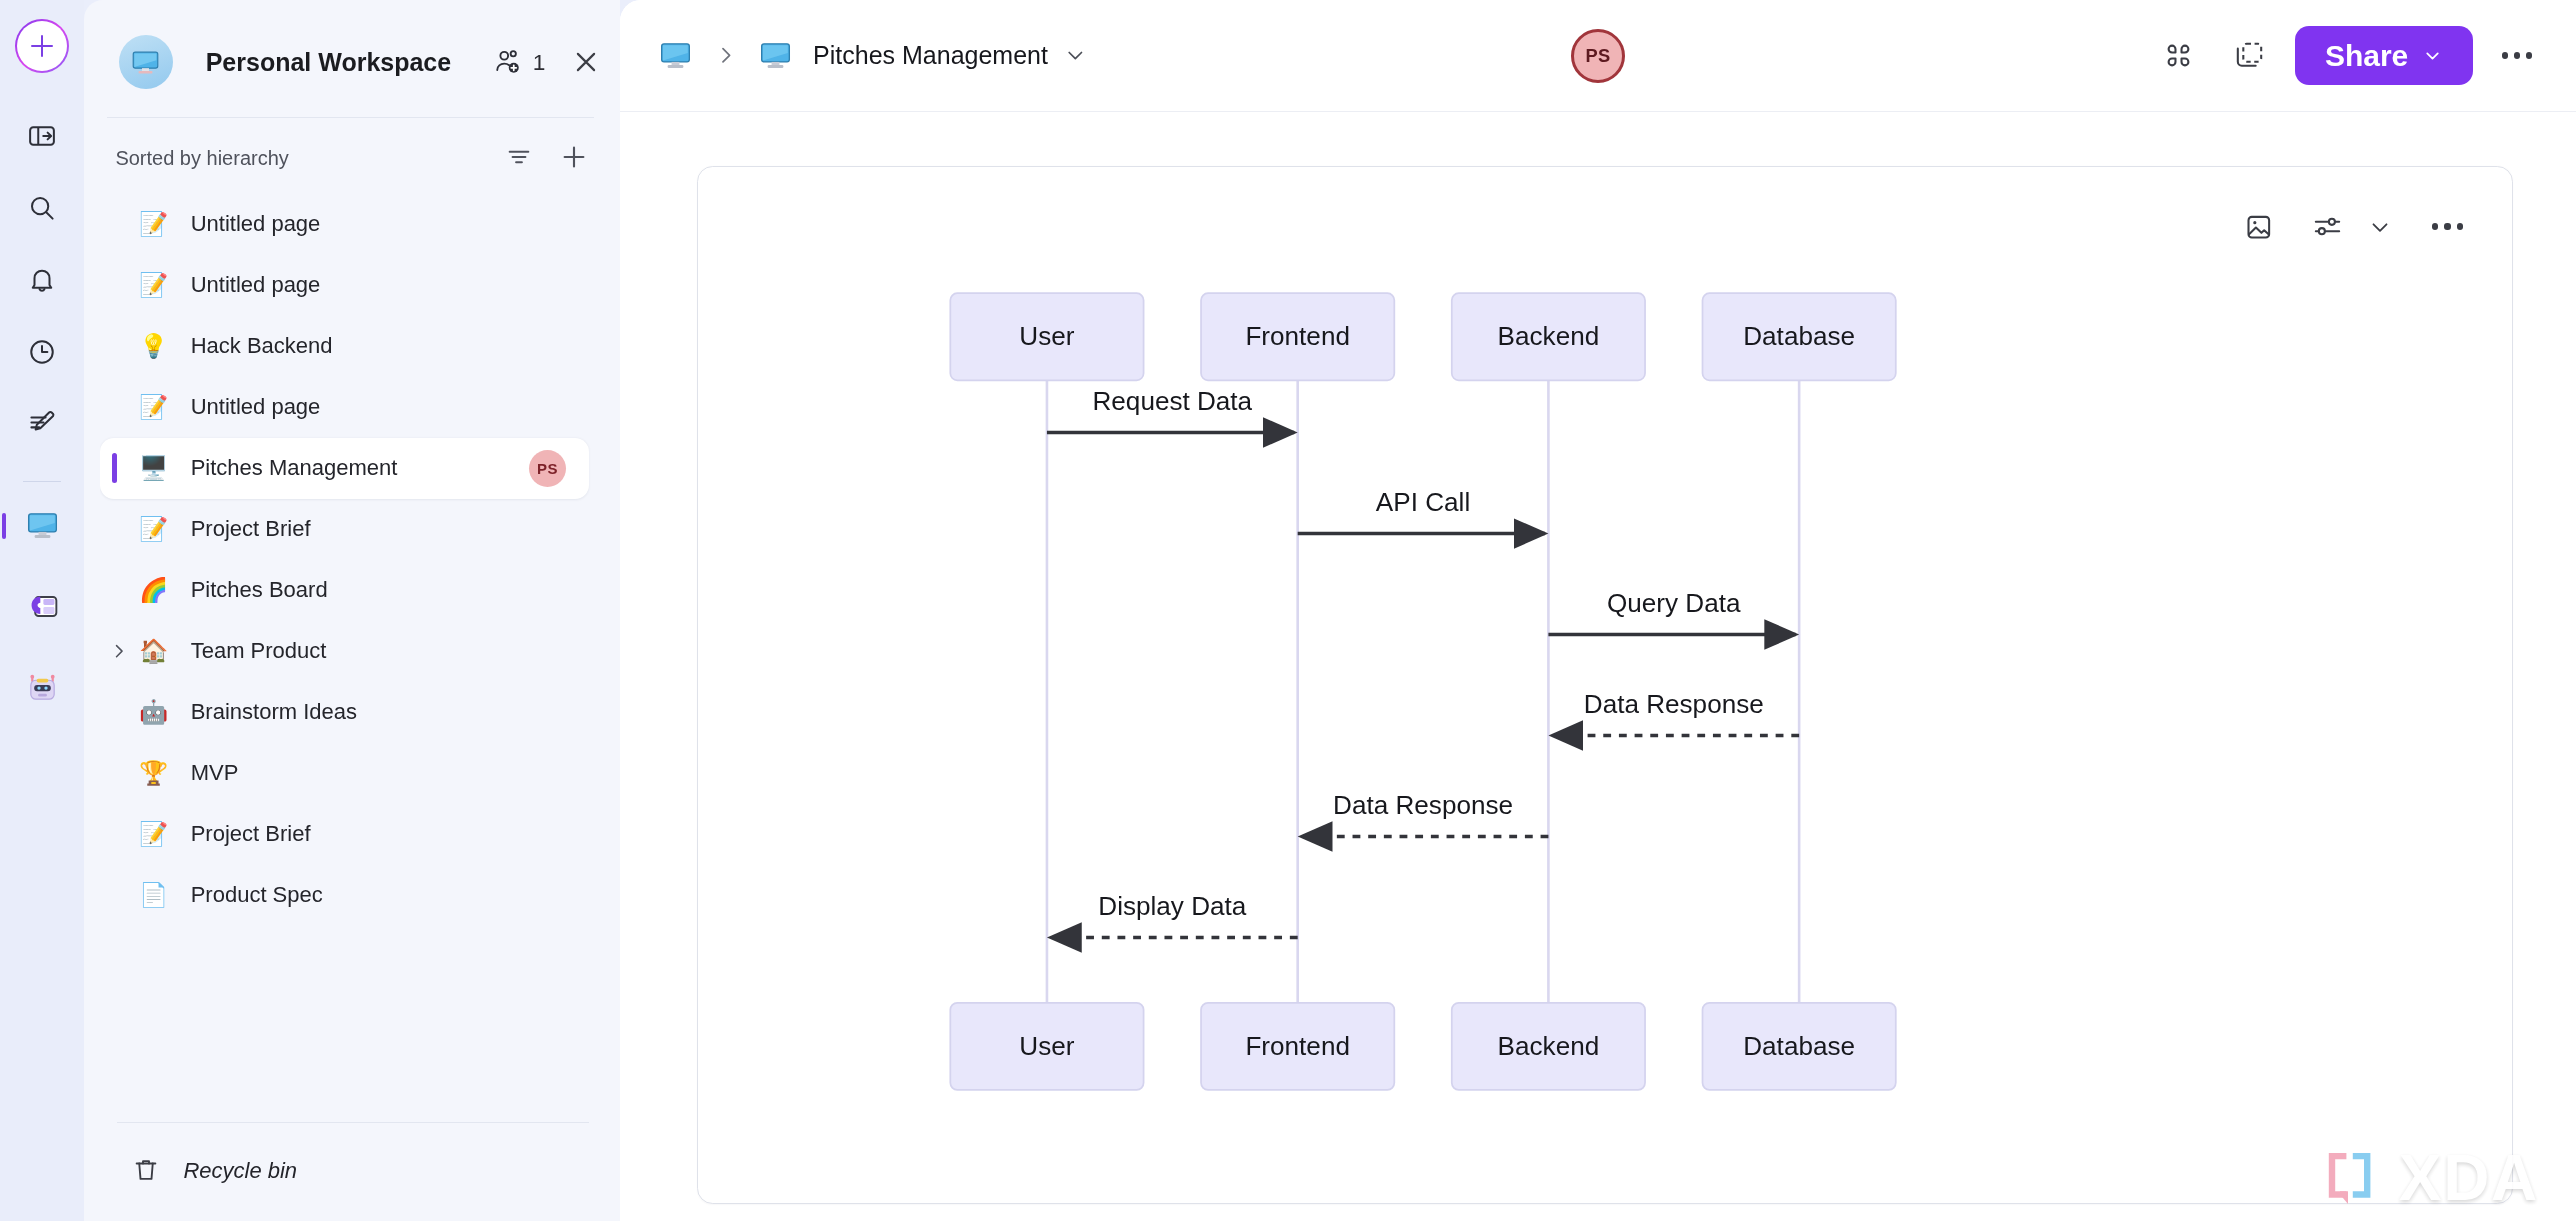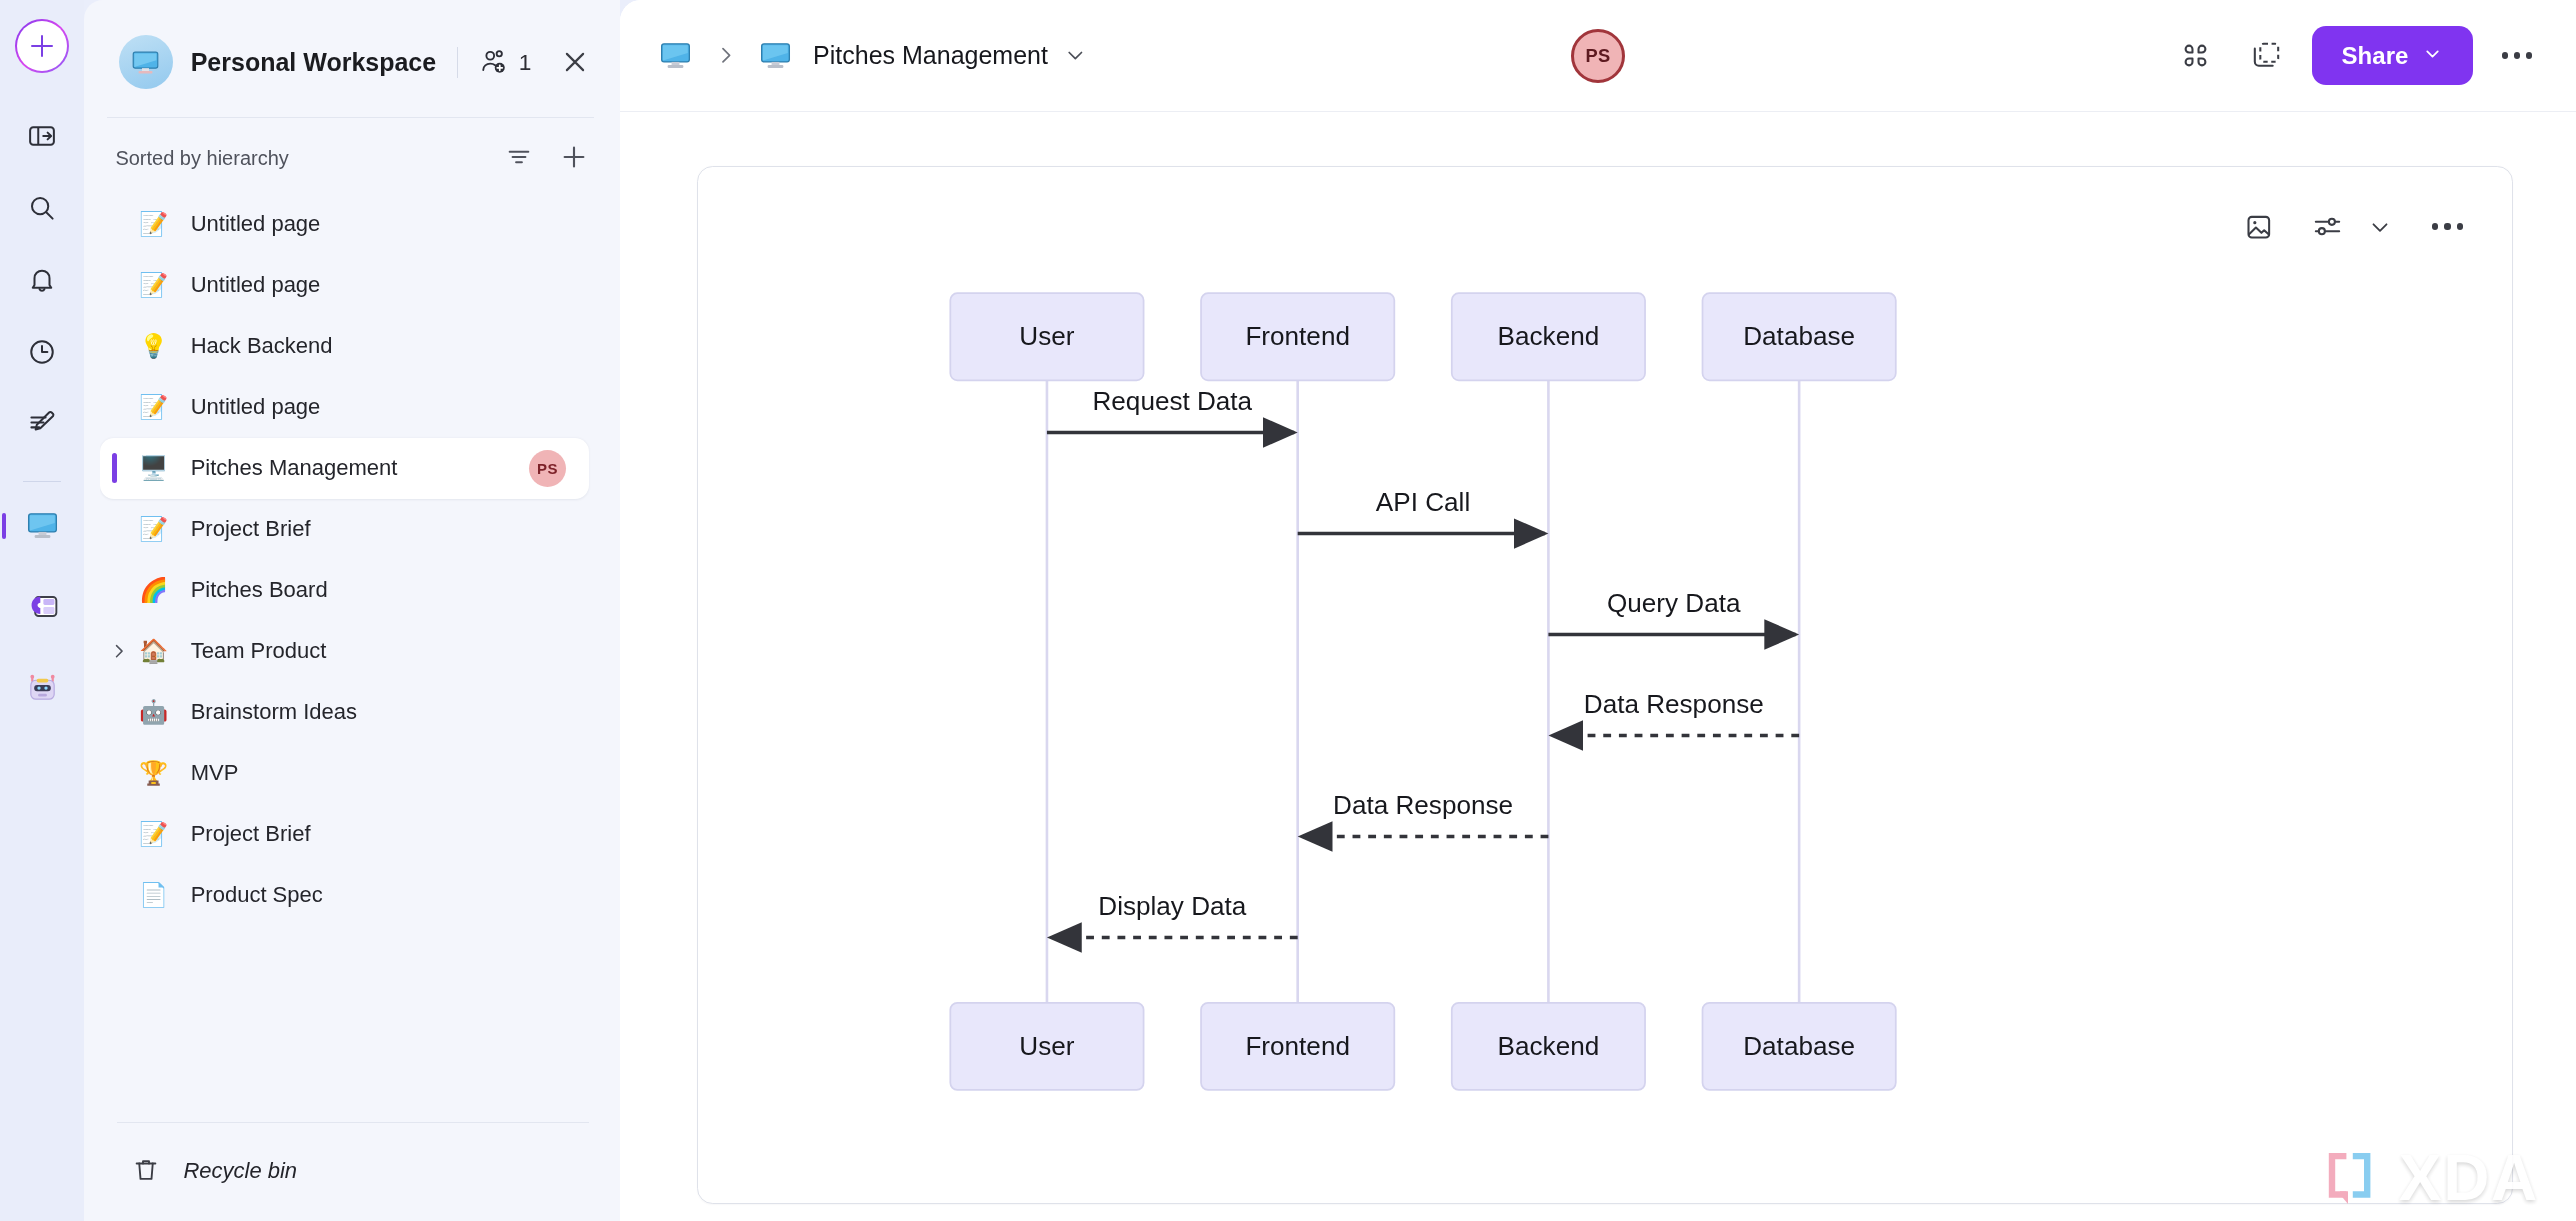--- a/index.html
+++ b/index.html
@@ -59,21 +59,21 @@
   .ws-header {
     display: flex; align-items: center; gap: 0;
     padding: 30px 24.4px 0 19px; height: 94px;
   }
   .ws-avatar {
     width: 54px; height: 54px; border-radius: 50%;
     background: linear-gradient(160deg,#bfe0f5,#93c9ee);
     display: flex; align-items: center; justify-content: center;
     flex: 0 0 54px;
   }
-  .ws-title { font-size: 25px; font-weight: 700; color: #1b1c20; margin-left: 18px; white-space: nowrap; }
+  .ws-title { font-size: 25px; font-weight: 700; color: #1b1c20; margin-left: 33px; white-space: nowrap; }
   .ws-sep { width: 0.9px; height: 31px; background: #d6dbe8; margin: 0 21px; }
   .ws-members { display: flex; align-items: center; gap: 9.6px; }
   .ws-members-count { font-size: 22.7px; color: #2c2d33; }
   .ws-close { margin-left: 26px; display: flex; align-items: center; justify-content: center; width: 35px; height: 35px; }
 
   .ws-rule { height: 0.9px; background: #e2e6f0; margin: 22.7px 26px 0 7px; }
 
   .sort-row {
     display: flex; align-items: center; justify-content: space-between;
     padding: 24.4px 31px 19px 15.7px;
@@ -147,21 +147,21 @@
     width: 54px; height: 54px; border-radius: 50%;
     border: 3.5px solid #a1353b; background: #f0b4b6;
     display: flex; align-items: center; justify-content: center;
     color: #5d1a20; font-size: 18.3px; font-weight: 700; letter-spacing: 0.4px;
   }
   .topbar-right { margin-left: auto; display: flex; align-items: center; gap: 0; }
   .tb-icon { width: 52px; height: 52px; display: flex; align-items: center; justify-content: center; margin-right: 19px; }
   .share-btn {
     height: 59px; padding: 0 30px; border-radius: 14px;
     background: #8034f0; color: #fff;
-    font-size: 24px; font-weight: 700;
+    font-size: 30px; font-weight: 700;
     display: flex; align-items: center; gap: 14px;
     border: none; cursor: pointer;
     font-family: "Liberation Sans", sans-serif;
   }
   .tb-more { width: 56px; height: 56px; display: flex; align-items: center; justify-content: center; margin-left: 15.7px; }
   .dots { display: flex; gap: 6.1px; }
   .dots i { width: 6.1px; height: 6.1px; border-radius: 50%; background: #3b3d45; display: block; }
 
   
   .canvas-wrap { flex: 1 1 auto; position: relative; padding: 54px 63px 18px 77px; }

